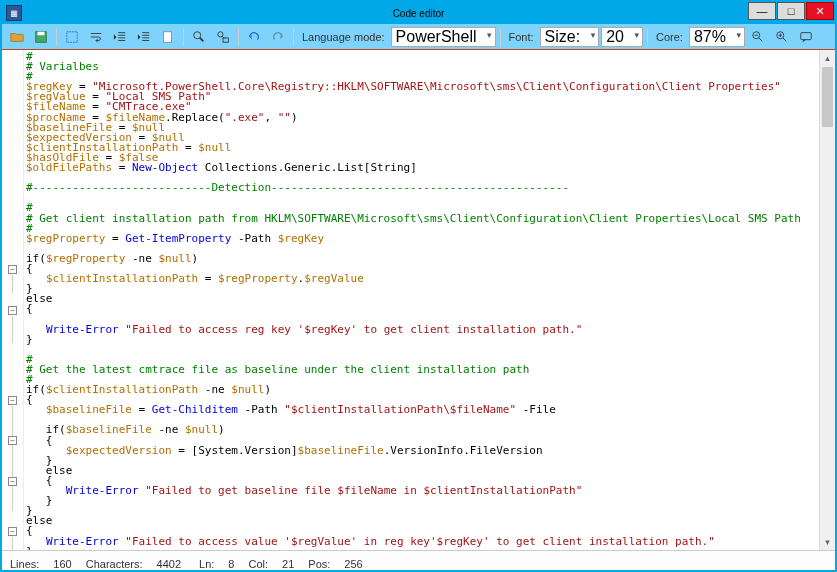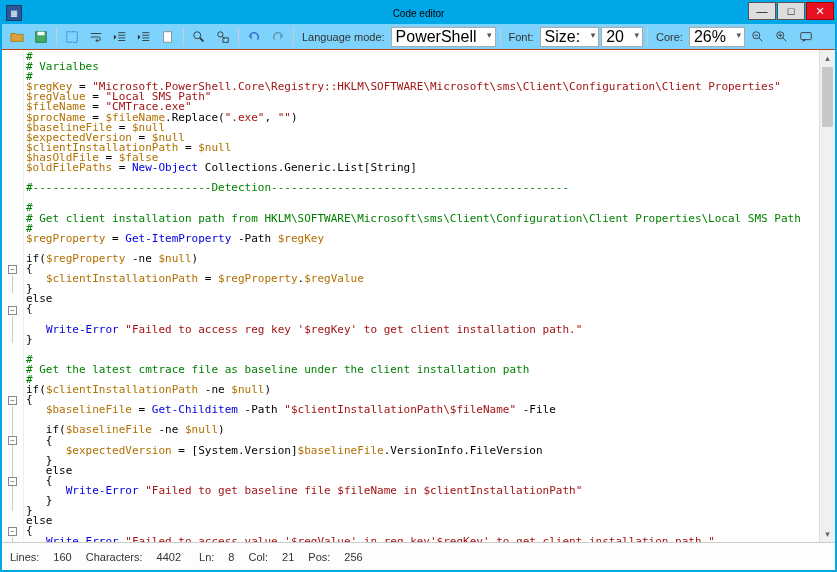--- a/index.html
+++ b/index.html
@@ -25,21 +25,21 @@
 .code { flex: 1; padding: 2px 6px 2px 2px; font-family: Consolas, monospace; font-size: 11px; line-height: 10.1px; white-space: pre; color: #000; overflow:hidden; position:relative;}
 .cline { height: 10.1px; }
 .c-comment { color: #008000; }
 .c-var { color: #b07000; }
 .c-string { color: #a31515; }
 .c-cmd { color: #0000e0; }
 .scrollbar-v { width:16px; background:#f0f0f0; border-left:1px solid #ddd; position:relative; flex-shrink:0;}
 .scroll-up, .scroll-down { height:16px; display:flex; align-items:center; justify-content:center; font-size:9px; color:#666; cursor:pointer;}
 .scroll-down { position:absolute; bottom:0; left:0; right:0;}
 .scroll-thumb { position:absolute; left:2px; right:2px; top:17px; height:60px; background:#c8c8c8; border-radius:1px;}
-.statusbar { height: 28px; border-top: 1px solid #ccc; display: flex; align-items: center; padding: 0 8px; font-size: 11px; color: #333; background: #fdfdfd; gap: 4px;}
+.statusbar { height: 20px; border-top: 1px solid #ccc; display: flex; align-items: flex-end; padding: 0 8px; font-size: 11px; color: #333; background: #fdfdfd; gap: 4px;}
 .statusbar span { margin-right: 10px; }
 svg.ic { width:14px; height:14px; }
 </style>
 </head>
 <body>
 <div class="window">
 
 <div class="titlebar">
   <div class="icon">▦</div>
   <div class="title">Code editor</div>
@@ -127,21 +127,21 @@
   <span class="tlbl">Font:</span>
   <span class="tselwrap">
         <div class="tsel" style="min-width:30px">Size:</div>
       </span>
   <span class="tselwrap">
         <div class="tsel" style="min-width:30px">20</div>
       </span>
   <div class="tsep"></div>
   <span class="tlbl">Core:</span>
   <span class="tselwrap">
-        <div class="tsel" style="min-width:42px">26%</div>
+        <div class="tsel" style="min-width:42px">87%</div>
       </span>
   <div class="tbtn">
         <svg class="ic" viewBox="0 0 16 16">
           <circle cx="6" cy="6" r="4" fill="none" stroke="#333"></circle>
           <path stroke="#333" d="M4 6h4M9 9l4 4"></path>
         </svg>
       </div>
   <div class="tbtn">
         <svg class="ic" viewBox="0 0 16 16">
           <circle cx="6" cy="6" r="4" fill="none" stroke="#333"></circle>

